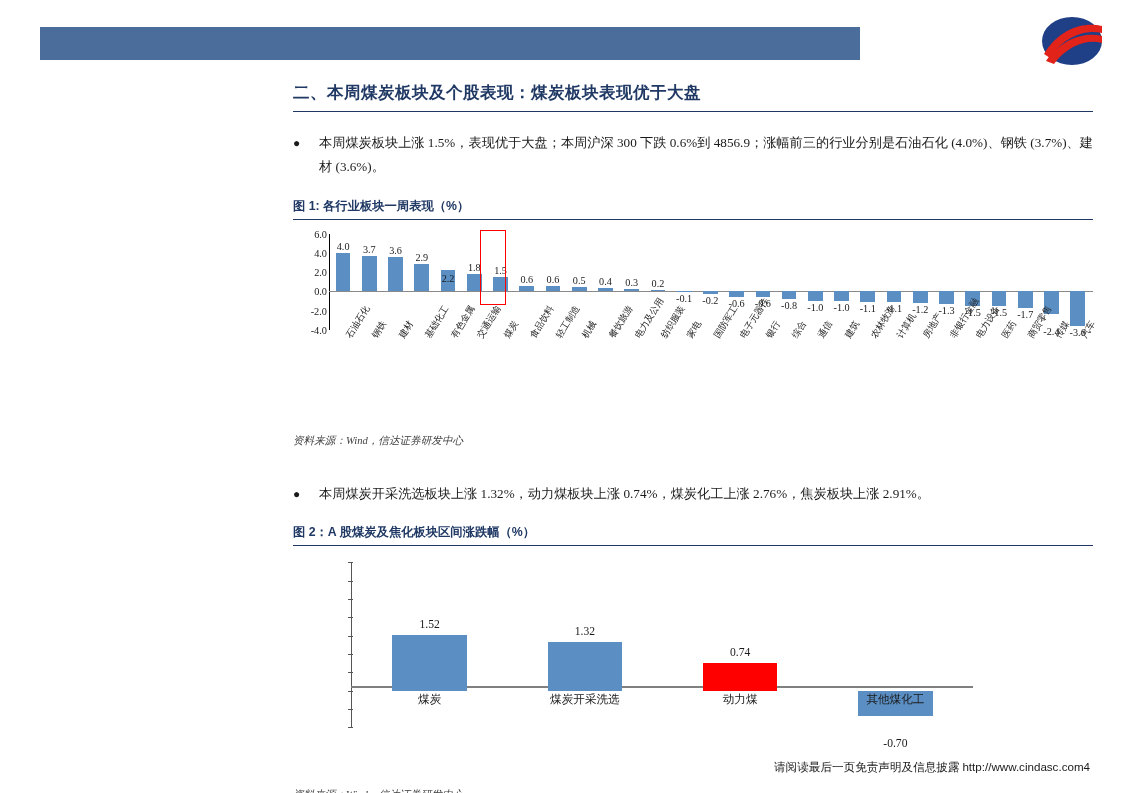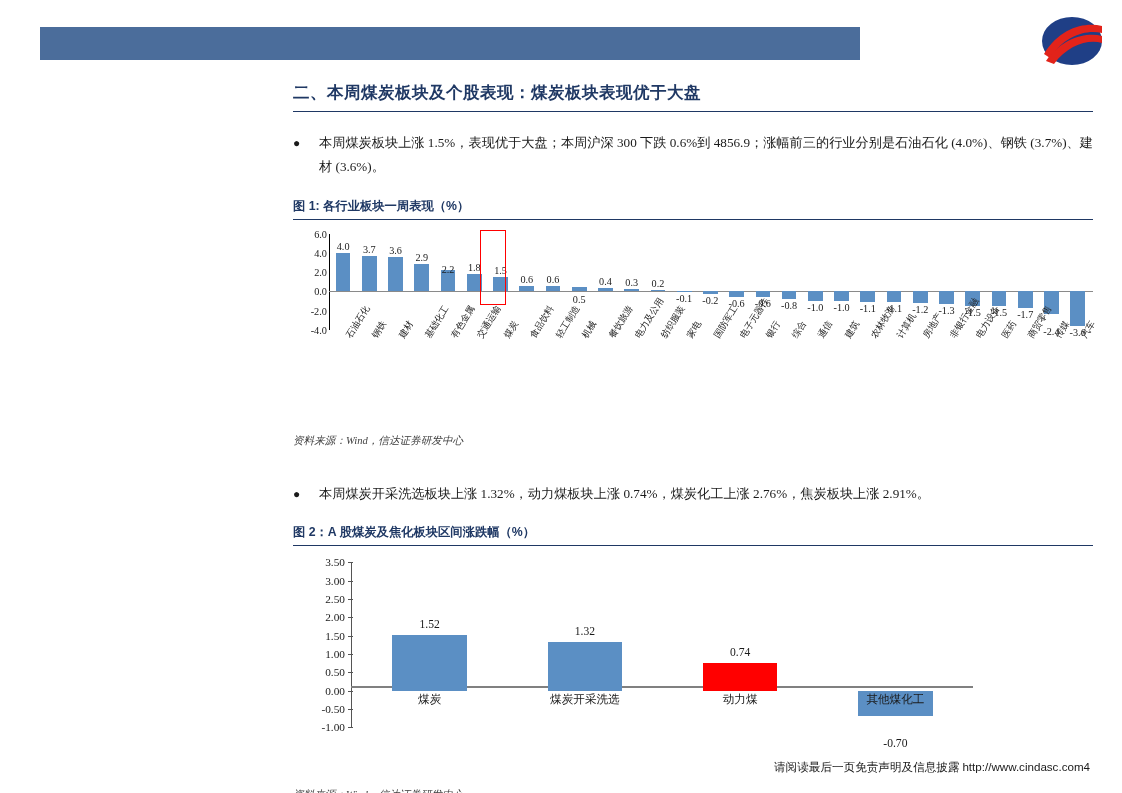--- a/index.html
+++ b/index.html
@@ -115,41 +115,41 @@
         <div class="c1-col">
           <div class="c1-bar" style="background: rgb(91, 143, 196); top: 23.04px; height: 34.56px;"></div>
           <div class="c1-lab" style="top: 11.04px;">3.6</div>
         </div>
         <div class="c1-col">
           <div class="c1-bar" style="background: rgb(91, 143, 196); top: 29.76px; height: 27.84px;"></div>
           <div class="c1-lab" style="top: 17.76px;">2.9</div>
         </div>
         <div class="c1-col">
           <div class="c1-bar" style="background: rgb(91, 143, 196); top: 36.48px; height: 21.12px;"></div>
-          <div class="c1-lab" style="top: 30px;">2.2</div>
+          <div class="c1-lab" style="top: 39px;">2.2</div>
         </div>
         <div class="c1-col">
           <div class="c1-bar" style="background: rgb(91, 143, 196); top: 40.32px; height: 17.28px;"></div>
           <div class="c1-lab" style="top: 28.32px;">1.8</div>
         </div>
         <div class="c1-col">
           <div class="c1-bar" style="background: rgb(91, 143, 196); top: 43.2px; height: 14.4px;"></div>
           <div class="c1-lab" style="top: 31.2px;">1.5</div>
         </div>
         <div class="c1-col">
           <div class="c1-bar" style="background: rgb(91, 143, 196); top: 51.84px; height: 5.76px;"></div>
           <div class="c1-lab" style="top: 39.84px;">0.6</div>
         </div>
         <div class="c1-col">
           <div class="c1-bar" style="background: rgb(91, 143, 196); top: 51.84px; height: 5.76px;"></div>
           <div class="c1-lab" style="top: 39.84px;">0.6</div>
         </div>
         <div class="c1-col">
           <div class="c1-bar" style="background: rgb(91, 143, 196); top: 52.8px; height: 4.8px;"></div>
-          <div class="c1-lab" style="top: 40.8px; margin-top: 19px;">0.5</div>
+          <div class="c1-lab" style="top: 40.8px;">0.5</div>
         </div>
         <div class="c1-col">
           <div class="c1-bar" style="background: rgb(91, 143, 196); top: 53.76px; height: 3.84px;"></div>
           <div class="c1-lab" style="top: 41.76px;">0.4</div>
         </div>
         <div class="c1-col">
           <div class="c1-bar" style="background: rgb(91, 143, 196); top: 54.72px; height: 2.88px;"></div>
           <div class="c1-lab" style="top: 42.72px;">0.3</div>
         </div>
         <div class="c1-col">
@@ -258,32 +258,20 @@
   <div class="src">资料来源：Wind，信达证券研发中心</div>
 
   <div class="bullet" style="margin-top:34px;">
     <span class="dot">●</span>
     <span class="txt">本周煤炭开采洗选板块上涨 1.32%，动力煤板块上涨 0.74%，煤炭化工上涨 2.76%，焦炭板块上涨 2.91%。</span>
   </div>
 
   <div class="fig-title">图 2：A 股煤炭及焦化板块区间涨跌幅（%）</div>
 
   <div class="chart2-wrap">
-    <div class="c2-yaxis" id="c2y">
-        <div style="top: 0px;">3.50</div>
-        <div style="top: 18.3333px;">3.00</div>
-        <div style="top: 36.6667px;">2.50</div>
-        <div style="top: 55px;">2.00</div>
-        <div style="top: 73.3333px;">1.50</div>
-        <div style="top: 91.6667px;">1.00</div>
-        <div style="top: 110px;">0.50</div>
-        <div style="top: 128.333px;">0.00</div>
-        <div style="top: 146.667px;">-0.50</div>
-        <div style="top: 165px;">-1.00</div>
-      </div>
     <div class="c2-plot" id="c2plot">
         <div class="c2-tick" style="top: 0px;"></div>
         <div class="c2-tick" style="top: 18.3333px;"></div>
         <div class="c2-tick" style="top: 36.6667px;"></div>
         <div class="c2-tick" style="top: 55px;"></div>
         <div class="c2-tick" style="top: 73.3333px;"></div>
         <div class="c2-tick" style="top: 91.6667px;"></div>
         <div class="c2-tick" style="top: 110px;"></div>
         <div class="c2-tick" style="top: 128.333px;"></div>
         <div class="c2-tick" style="top: 146.667px;"></div>

